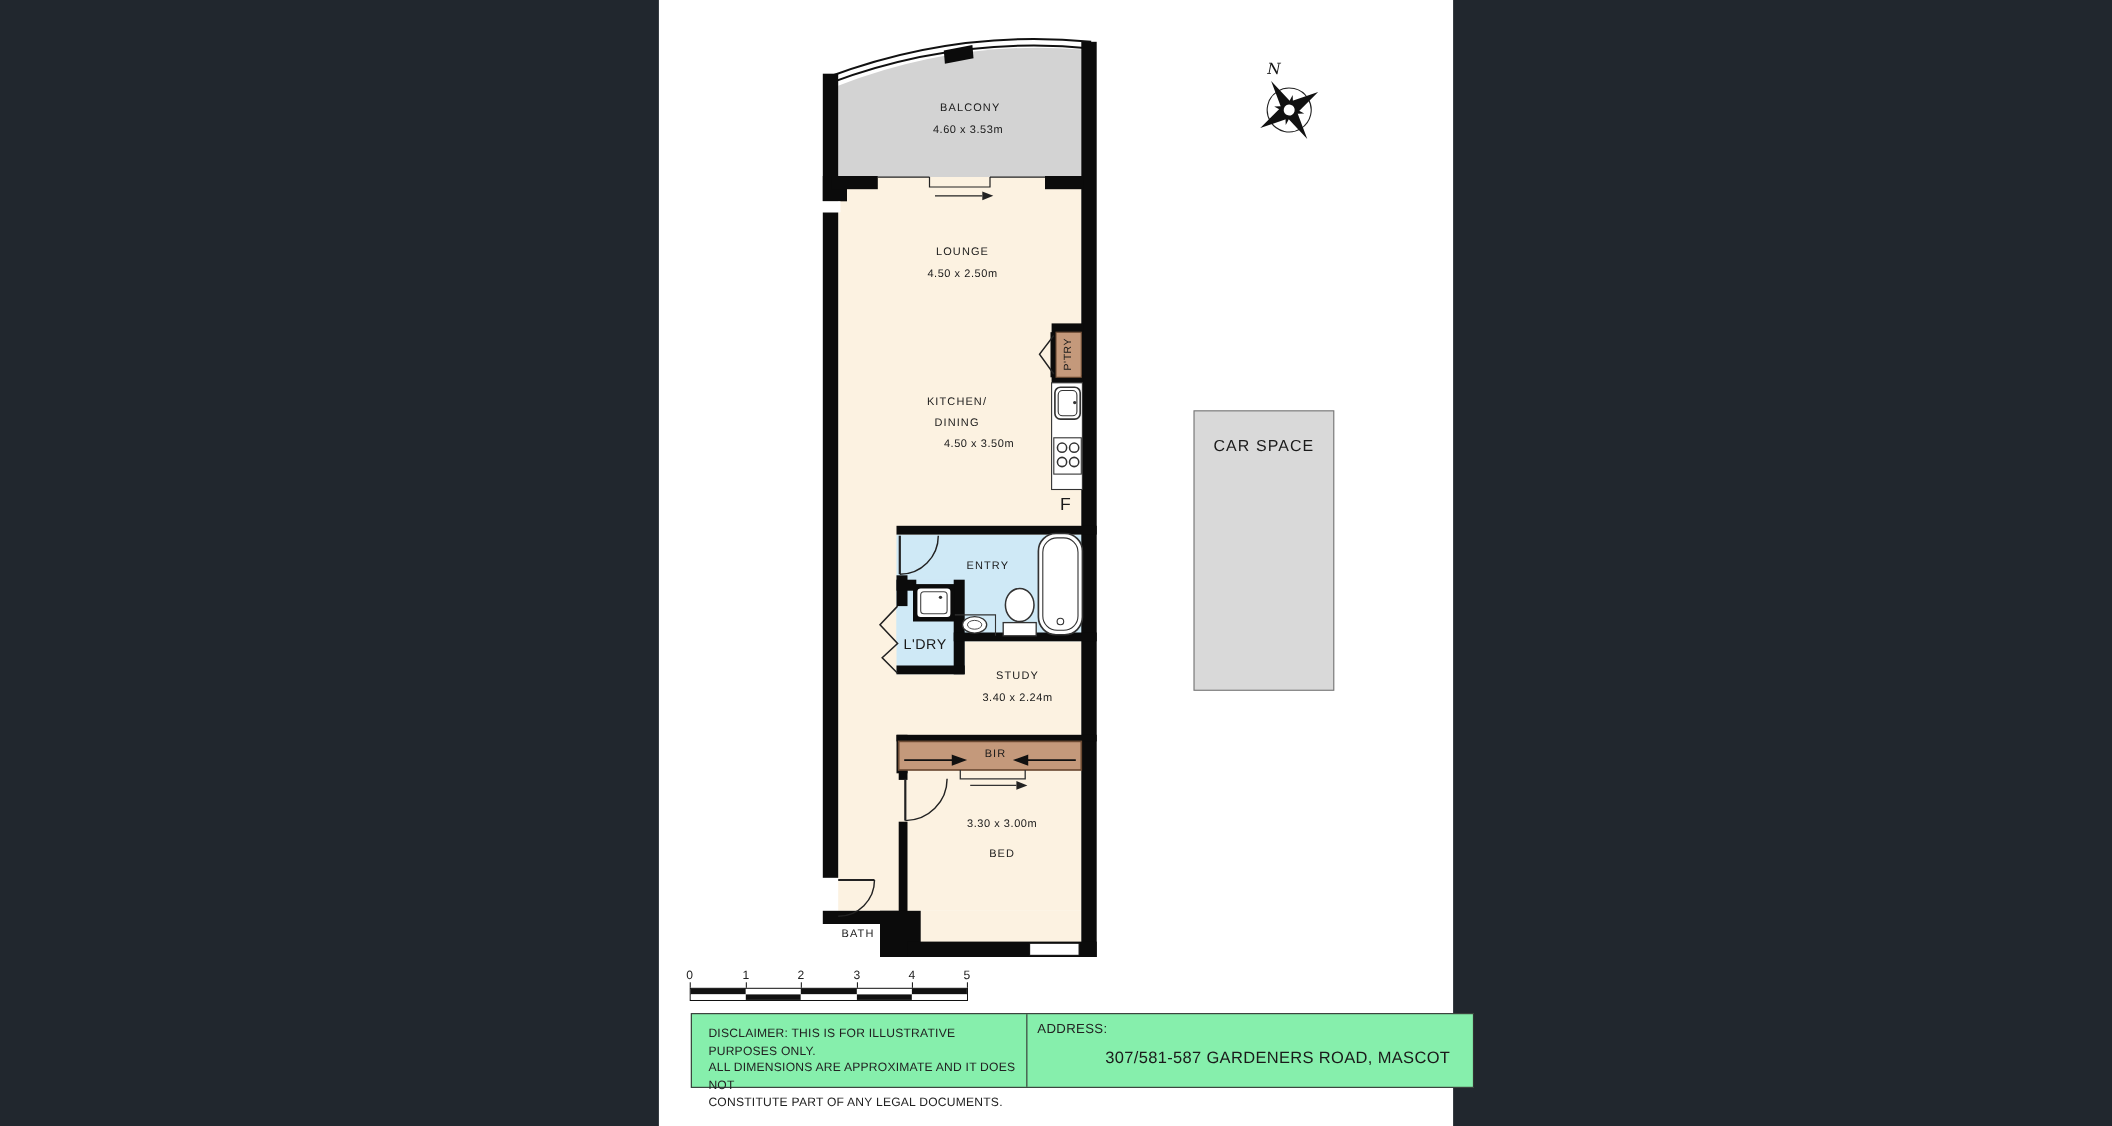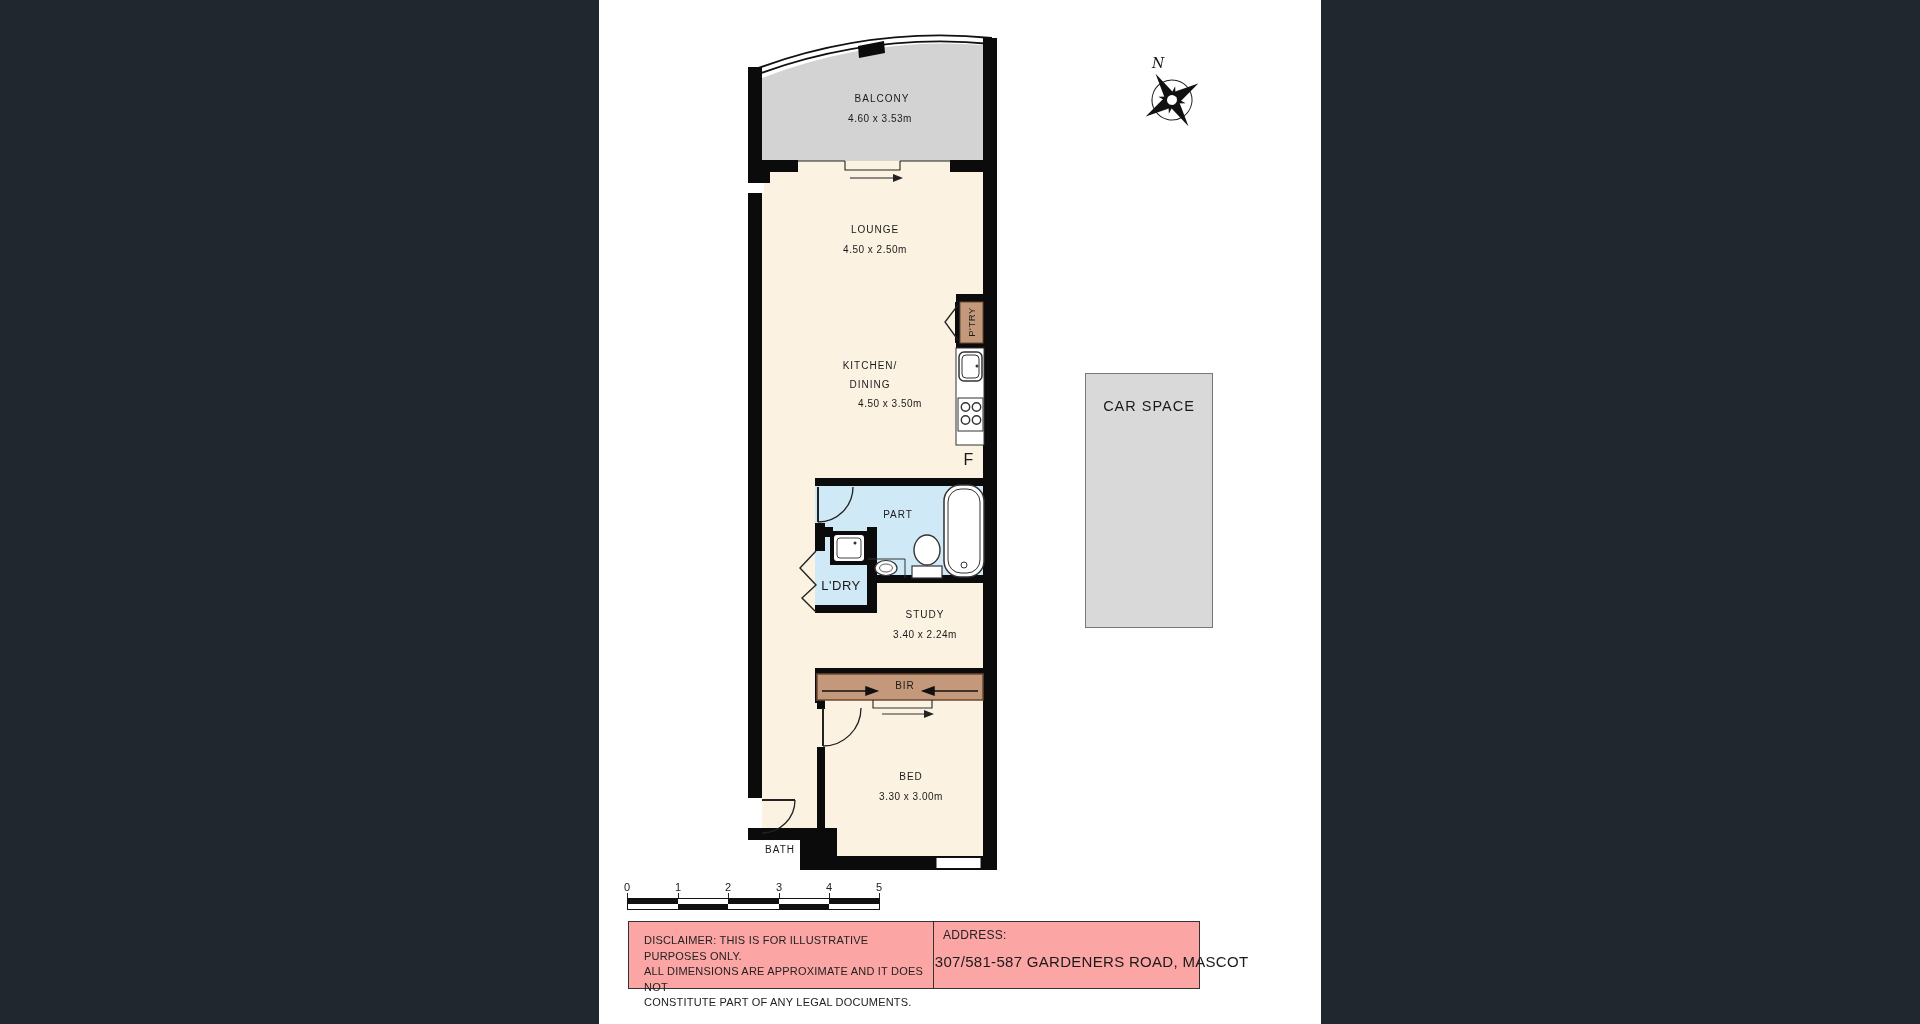--- a/index.html
+++ b/index.html
@@ -17,22 +17,22 @@
              font-style:italic;font-size:14px;color:#111;}
   
   .scalebar{position:absolute;left:627px;top:898px;width:253px;height:12px;border:1px solid #111;
             box-sizing:border-box;z-index:5;}
   .sb-row{display:flex;height:5px;}
   .sb-seg{width:50.6px;height:5px;}
   .sb-b{background:#111;} .sb-w{background:#fff;}
   .sb-num{position:absolute;top:881px;font-size:11px;color:#222;transform:translateX(-50%);z-index:5;}
   .sb-tick{position:absolute;top:893px;width:1px;height:5px;background:#222;z-index:5;}
   
-  .footer-box{position:absolute;left:628px;top:921px;width:572px;height:68px;border:1.5px solid #333;
-              box-sizing:border-box;display:flex;z-index:5;background:#fca5a5;}
+  .footer-box{position:absolute;left:628px;top:921px;width:712px;height:68px;border:1.5px solid #333;
+              box-sizing:border-box;display:flex;z-index:5;background:#86efac;}
   .fb-left{width:305px;border-right:1.5px solid #333;box-sizing:border-box;padding:11px 0 0 15px;}
   .fb-left div{font-size:11px;color:#222;letter-spacing:0.2px;line-height:15.5px;}
   .fb-right{flex:1;position:relative;text-align:center;}
   .addr-label{position:absolute;left:9px;top:6px;font-size:12px;color:#222;letter-spacing:0.3px;}
   .addr-value{position:absolute;left:50%;top:31px;transform:translateX(-42%);font-size:15px;
               color:#1a1a1a;letter-spacing:0.3px;white-space:nowrap;}
   
   .car-space{position:absolute;left:1085px;top:373px;width:128px;height:255px;background:#d9d9d9;
              border:1px solid #777;box-sizing:border-box;z-index:3;}
 </style>
@@ -208,30 +208,30 @@
   <div class="lbl" style="left:875px;top:224px;">LOUNGE</div>
   <div class="lbl dim" style="left:875px;top:244px;">4.50 x 2.50m</div>
 
   <div class="lbl" style="left:870px;top:360px;">KITCHEN/</div>
   <div class="lbl" style="left:870px;top:379px;">DINING</div>
   <div class="lbl dim" style="left:870px;top:398px;margin-left:20px;">4.50 x 3.50m</div>
 
   <div class="lbl" style="left:969px;top:451px;font-size:16px;">F</div>
   <div class="ptry-lbl" style="left:971px;top:322px;">P'TRY</div>
 
-  <div class="lbl" style="left:898px;top:509px;">PART</div>
+  <div class="lbl" style="left:898px;top:509px;">ENTRY</div>
   <div class="lbl small" style="left:841px;top:579px;letter-spacing:0.5px;">L'DRY</div>
 
   <div class="lbl" style="left:925px;top:609px;">STUDY</div>
   <div class="lbl dim" style="left:925px;top:629px;">3.40 x 2.24m</div>
 
   <div class="lbl" style="left:905px;top:680px;">BIR</div>
 
   <div class="lbl" style="left:911px;top:771px;">BED</div>
-  <div class="lbl dim" style="left:911px;top:791px;text-align:center;">3.30 x 3.00m</div>
+  <div class="lbl dim" style="left:911px;top:744px;text-align:center;">3.30 x 3.00m</div>
 
   <div class="lbl" style="left:780px;top:844px;">BATH</div>
 
   <div class="car-space"></div>
   <div class="lbl" style="left:1149px;top:399px;font-size:14.5px;">CAR SPACE</div>
 
   <div class="north-lbl" style="left:1152px;top:55px;">N</div>
 
   <div class="scalebar">
     <div class="sb-row">

